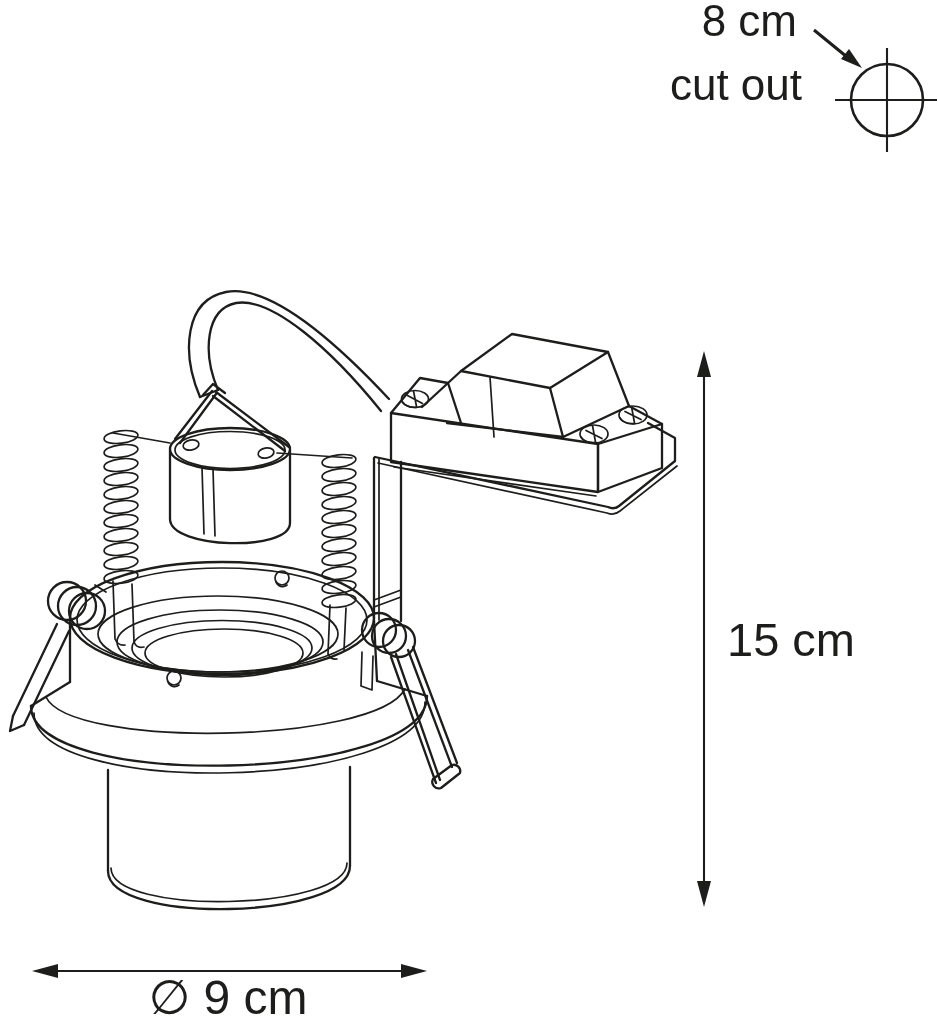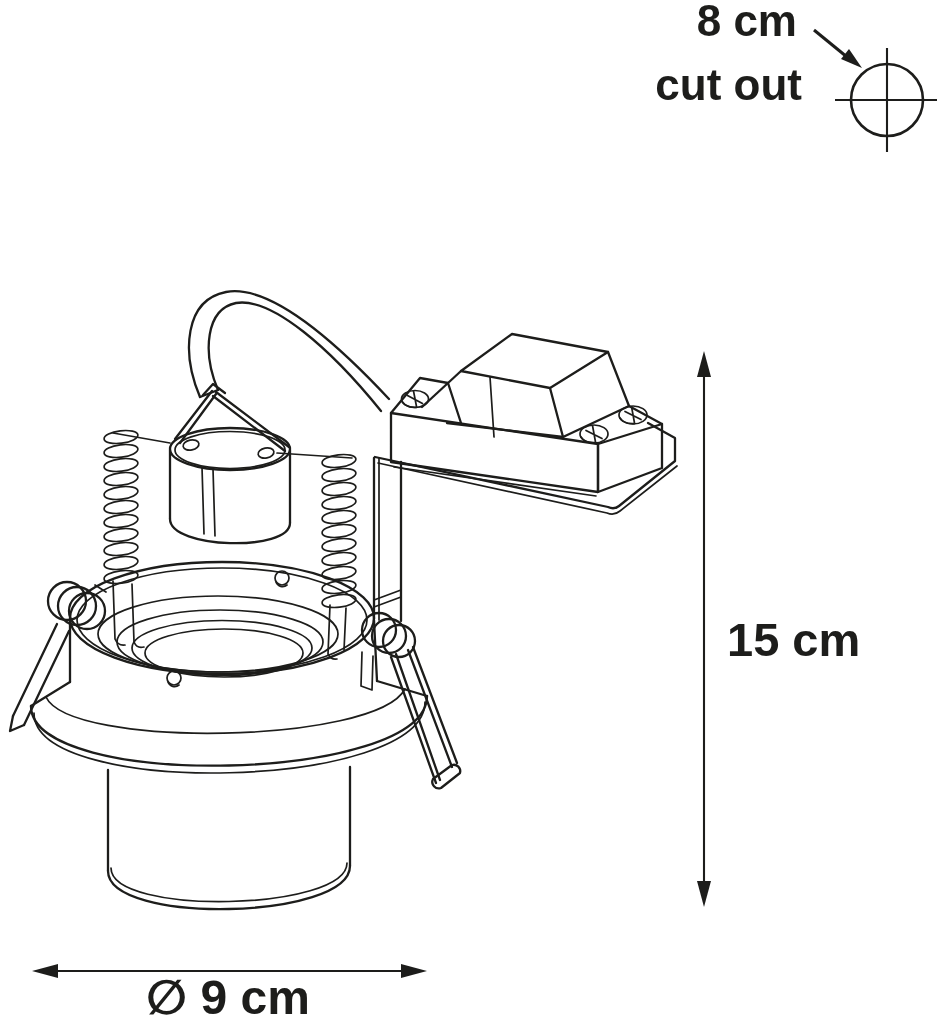--- a/index.html
+++ b/index.html
@@ -4,21 +4,20 @@
 <style>
   :root { --ink: #1d1d1b; --bg: #ffffff; }
   * { margin: 0; padding: 0; box-sizing: border-box; }
   html, body { background: var(--bg); }
   .stage {
     position: relative;
     width: 938px;
     height: 1020px;
     background: var(--bg);
     overflow: hidden;
-    font-weight: bold;
   }
   svg { display: block; }
   .ln  { fill: none; stroke: var(--ink); stroke-width: 2.3; stroke-linecap: round; stroke-linejoin: round; }
   .thin { stroke-width: 1.7; }
   .dim { fill: none; stroke: var(--ink); stroke-width: 2.1; stroke-linecap: butt; }
   .head { fill: var(--ink); stroke: none; }
   .lbl {
     font-family: "Liberation Sans", "DejaVu Sans", sans-serif;
     fill: var(--ink);
   }

